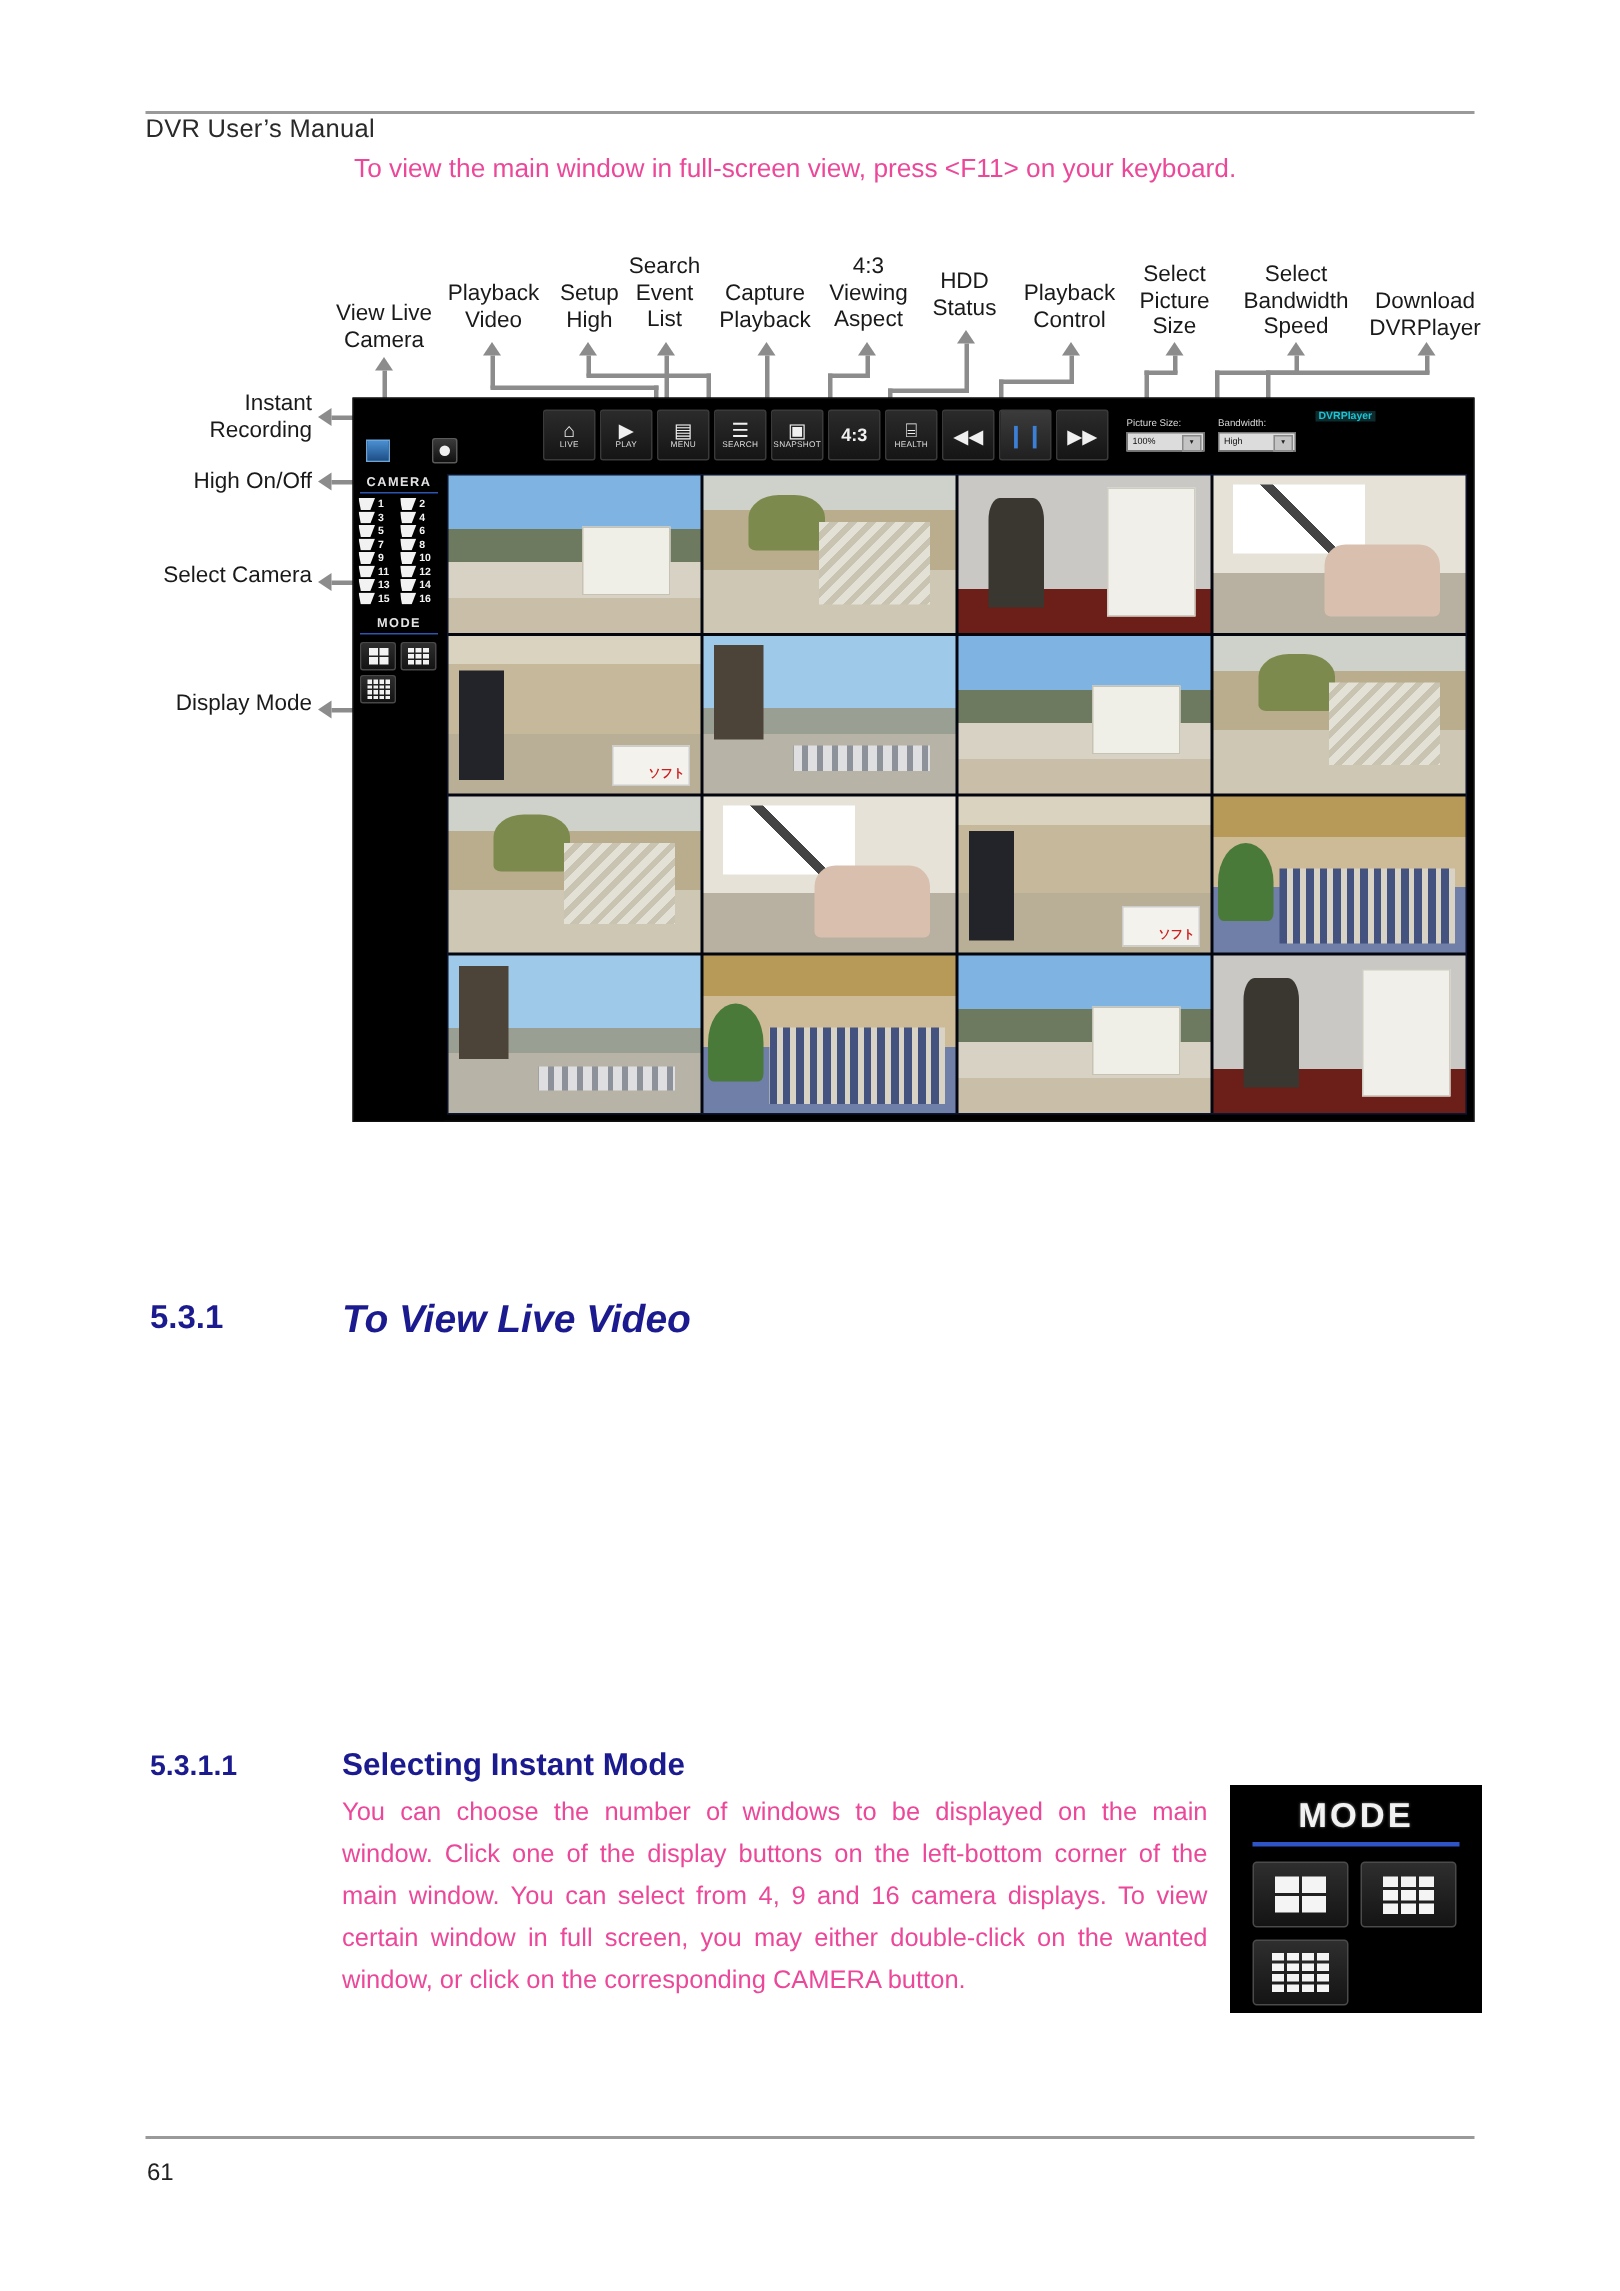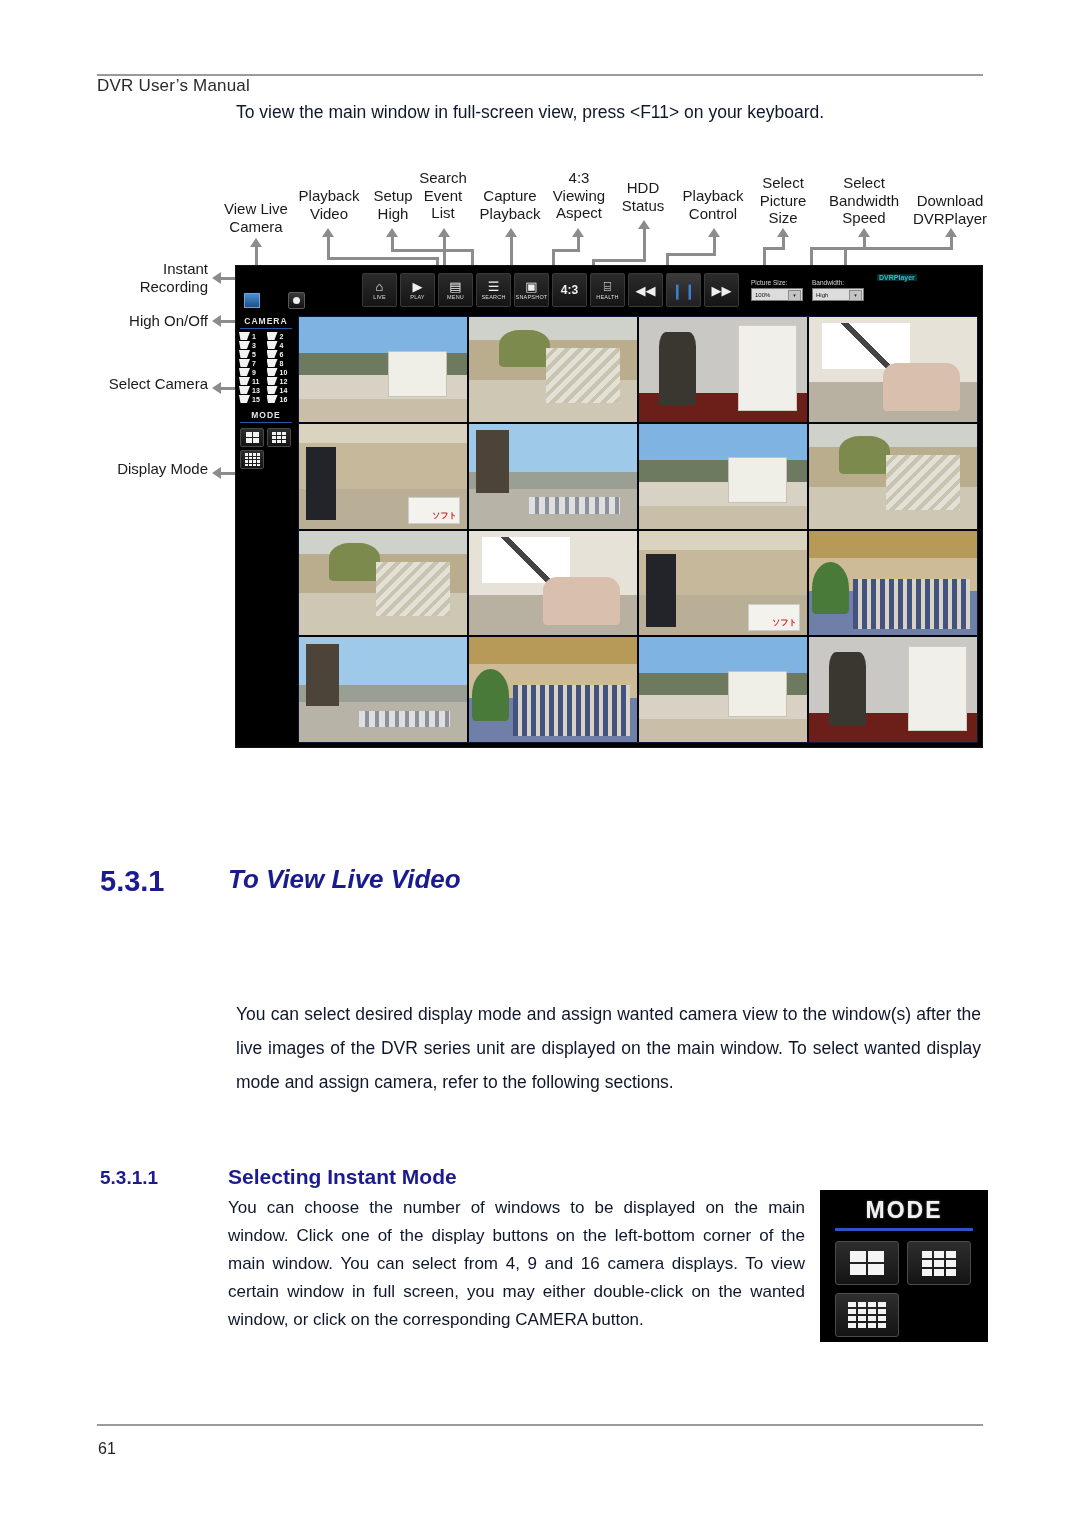--- a/index.html
+++ b/index.html
@@ -53,21 +53,21 @@
     top: 1440px;
     font-size: 16px;
     color: #222;
   }
 
   
   .para {
     position: absolute;
     font-size: 17.5px;
     line-height: 31px;
-    color: #0f172a;
+    color: #ec4899;
     text-align: justify;
   }
   .intro-line {
     left: 236px;
     top: 97px;
     width: 748px;
     text-align: left;
   }
   .after-fig {
     left: 236px;
@@ -94,21 +94,21 @@
     line-height: 28px;
     font-size: 17px;
   }
 
   
   .h2-num, .h3-num {
     position: absolute;
     color: #1b1b8f;
     font-weight: bold;
   }
-  .h2-num { left: 100px; top: 865px; font-size: 29px; }
+  .h2-num { left: 100px; top: 865px; font-size: 22px; }
   .h2-text {
     position: absolute;
     left: 228px; top: 864px;
     color: #1b1b8f;
     font-weight: bold;
     font-size: 26px;
     font-style: italic;
   }
   .h3-num { left: 100px; top: 1167px; font-size: 19px; }
   .h3-text {
@@ -804,21 +804,20 @@
         <div class="cell s-garage"></div>
         <div class="cell s-man"></div>
       </div>
     </div>
   </div>
 
 
   <div class="h2-num">5.3.1</div>
   <div class="h2-text">To View Live Video</div>
 
-  <div class="para para-live-2">You can select desired display mode and assign wanted camera view to the window(s) after the live images of the DVR series unit are displayed on the main window. To select wanted display mode and assign camera, refer to the following sections.</div>
 
   <div class="h3-num">5.3.1.1</div>
   <div class="h3-text">Selecting Instant Mode</div>
 
   <div class="para para-mode">You can choose the number of windows to be displayed on the main window. Click one of the display buttons on the left-bottom corner of the main window. You can select from 4, 9 and 16 camera displays. To view certain window in full screen, you may either double-click on the wanted window, or click on the corresponding CAMERA button.</div>
 
   <div class="mode-figure">
     <div class="mf-title">MODE</div>
     <div class="mf-rule"></div>
     <div class="mf-btns">

